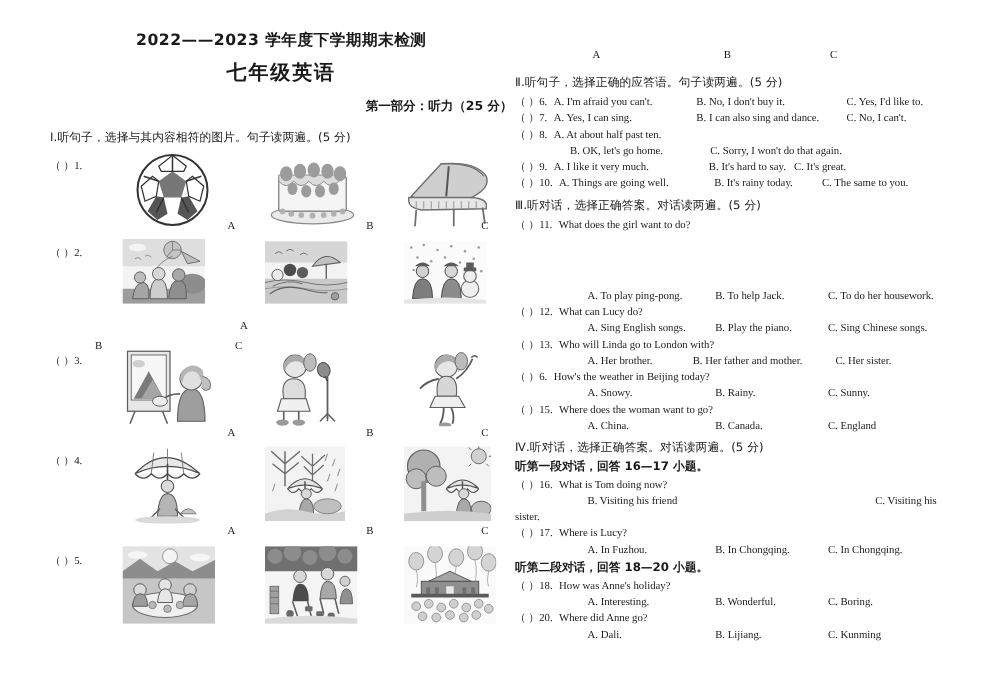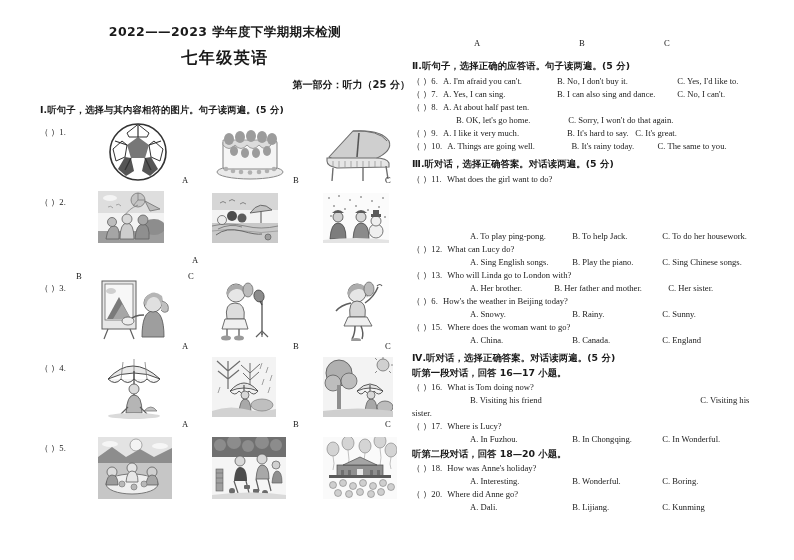--- a/index.html
+++ b/index.html
@@ -47,21 +47,21 @@
     font-family: "DejaVu Sans", sans-serif;
   }
   .part-title {
     text-align: right;
     font-weight: bold;
     font-size: 10px;
     margin: 9px 0 12px 0;
     font-family: "DejaVu Sans", sans-serif;
   }
   .sec-head {
-    font-weight: bold;
+    font-weight: normal;
     font-size: 9.4px;
     margin: 5px 0 2px 0;
     font-family: "DejaVu Sans", sans-serif;
     letter-spacing: .1px;
   }
   .sub-head {
     font-weight: bold;
     font-size: 9.4px;
     margin: 2px 0 1px 0;
     font-family: "DejaVu Sans", sans-serif;
@@ -631,21 +631,21 @@
       <span class="opt">sister.</span>
     </div>
 
     <div class="q-line">
       <span class="qnum">（    ）17.</span>
       <span>Where is Lucy?</span>
     </div>
     <div class="q-line" style="padding-left:58px;">
       <span class="opt" style="width:100px;">A. In Fuzhou.</span>
       <span class="opt" style="width:88px;">B. In Chongqing.</span>
-      <span class="opt">C. In Wonderful.</span>
+      <span class="opt">C. In Chongqing.</span>
     </div>
 
     <div class="sub-head">听第二段对话，回答 18—20 小题。</div>
 
     <div class="q-line">
       <span class="qnum">（    ）18.</span>
       <span>How was Anne's holiday?</span>
     </div>
     <div class="q-line" style="padding-left:58px;">
       <span class="opt" style="width:100px;">A. Interesting.</span>

